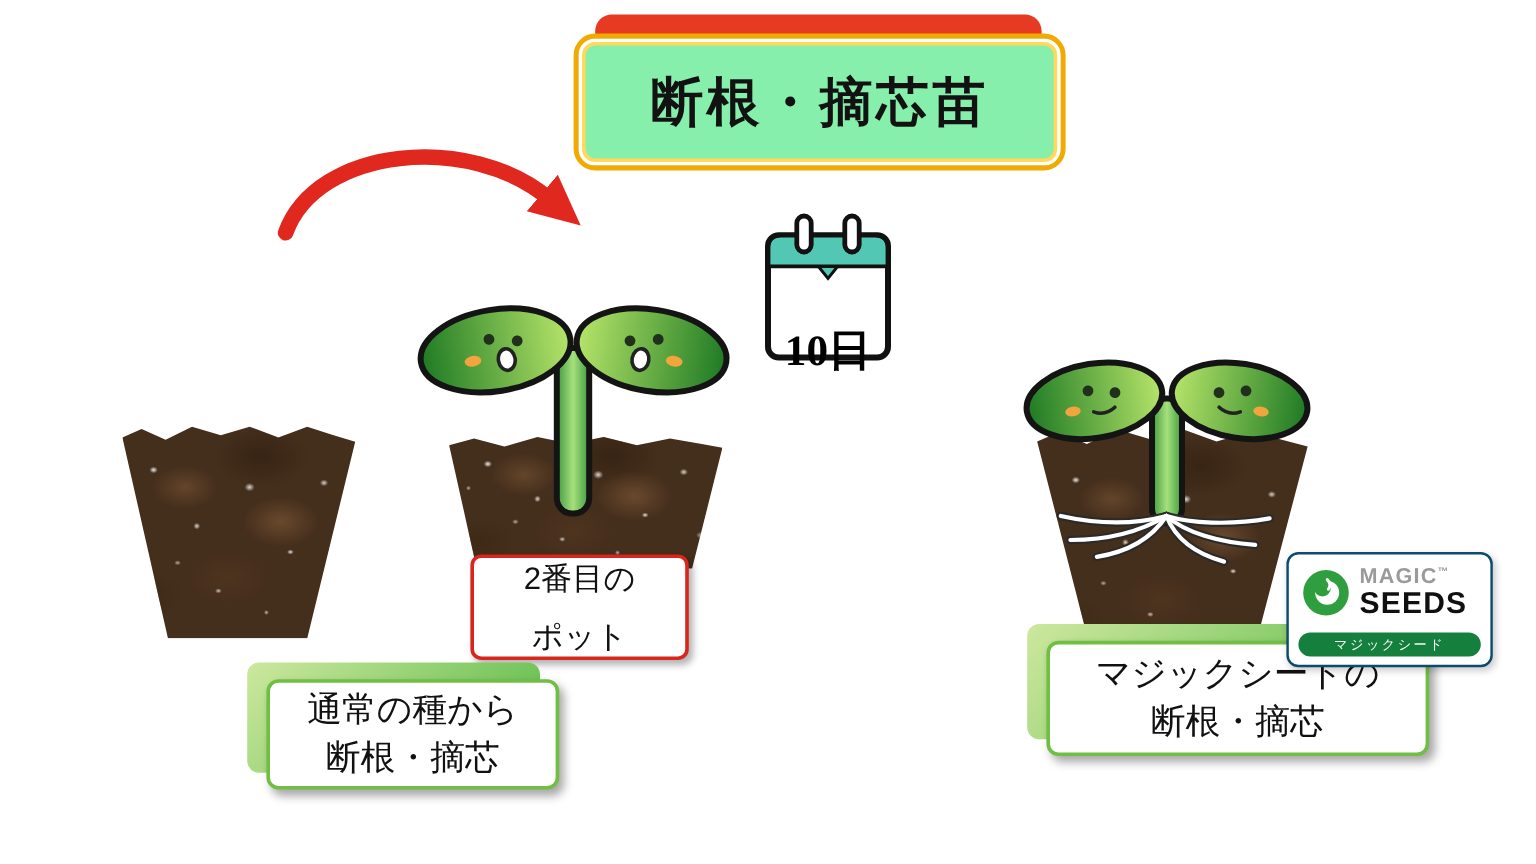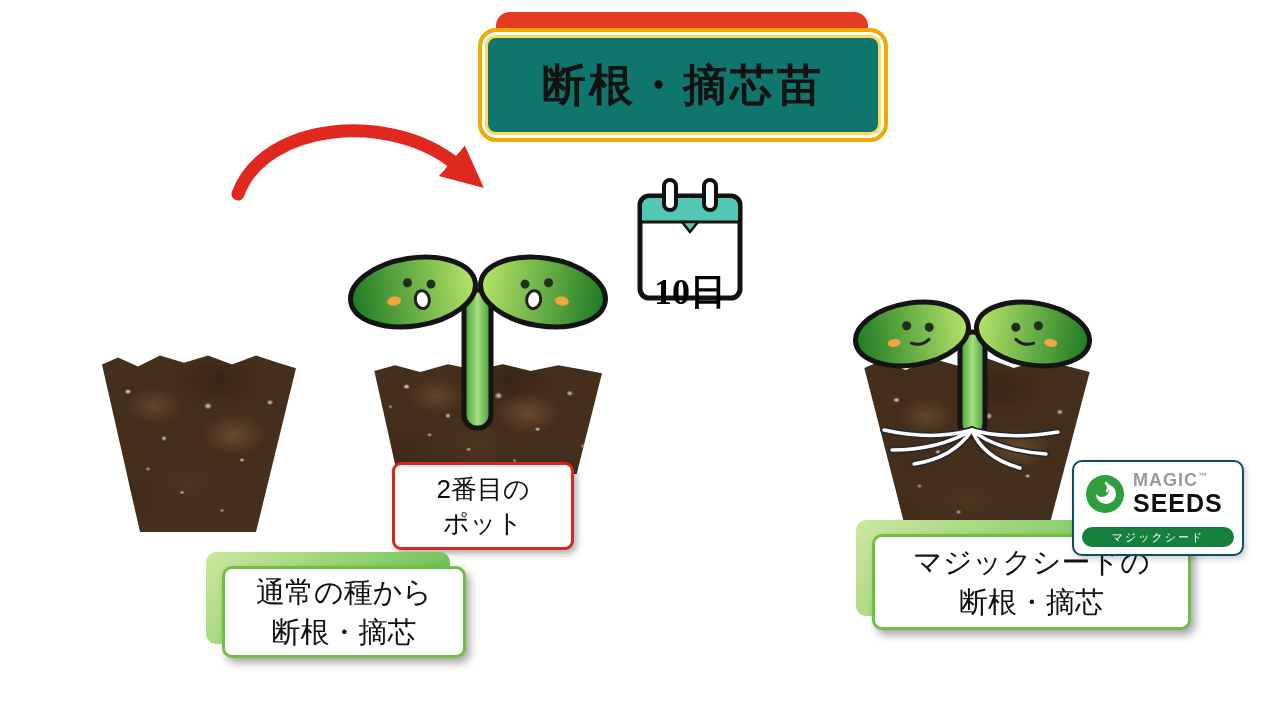--- a/index.html
+++ b/index.html
@@ -3,21 +3,21 @@
 <meta charset="utf-8">
 <style>
   html,body{margin:0;padding:0;background:#ffffff;}
   .slide{position:relative;width:1280px;height:720px;background:#fff;overflow:hidden;
          font-family:"Liberation Sans",sans-serif;color:#141414;}
 
   
   .title-back{position:absolute;left:496px;top:12px;width:372px;height:66px;
               background:#e73a22;border-radius:14px;}
   .title-front{position:absolute;left:478px;top:28px;width:402px;height:106px;
-               background:#0f766e;border:4px solid #f2a900;border-radius:18px;
+               background:#86efac;border:4px solid #f2a900;border-radius:18px;
                box-shadow:inset 0 0 0 3px #ffffff, inset 0 0 0 6px #ffd957;
                display:flex;align-items:center;justify-content:center;}
   .title-front span{font-size:44px;font-weight:bold;letter-spacing:3px;color:#121212;}
 
   
   .arrow-svg{position:absolute;left:222px;top:110px;}
   .calendar{position:absolute;left:634px;top:176px;width:112px;height:128px;}
   .calendar .days{position:absolute;left:0;top:56px;width:100%;text-align:center;
                   font-family:"Liberation Serif",serif;font-weight:bold;font-size:36px;color:#000;margin-top:36px;}
 
@@ -48,21 +48,21 @@
     clip-path:polygon(1% 8%,10% 3%,21% 9%,33% 2%,45% 7%,57% 2%,69% 8%,81% 3%,92% 7%,100% 10%,89% 100%,11% 100%);}
   .pot-right{left:862px;top:356px;width:230px;height:200px;
     clip-path:polygon(1% 6%,9% 2%,19% 7%,30% 1%,42% 5%,54% 1%,66% 6%,78% 2%,89% 5%,99% 8%,78% 100%,22% 100%);}
 
   .sprout-mid{position:absolute;left:342px;top:242px;}
   .sprout-right{position:absolute;left:852px;top:288px;}
 
   
   .red-tag{position:absolute;left:392px;top:462px;width:176px;height:82px;background:#fff;
            border:3px solid #d9261c;border-radius:9px;box-shadow:3px 4px 6px rgba(0,0,0,.3);
-           display:flex;flex-direction:column;align-items:center;justify-content:center;
+           display:flex;flex-direction:column;align-items:center;justify-content:space-between;
            font-size:26px;line-height:34px;color:#111;}
   .green-tag{position:absolute;}
   .green-tag .back{position:absolute;left:-16px;top:-14px;width:100%;height:100%;
            background:linear-gradient(135deg,#cde89e,#54b744);border-radius:10px;}
   .green-tag .front{position:relative;width:100%;height:100%;background:#fff;
            border:3px solid #70bf44;border-radius:10px;box-shadow:4px 5px 8px rgba(0,0,0,.35);
            display:flex;flex-direction:column;align-items:center;justify-content:center;
            font-size:29px;line-height:40px;color:#111;box-sizing:border-box;}
   .tag-left{left:222px;top:566px;width:244px;height:92px;}
   .tag-right{left:872px;top:534px;width:319px;height:96px;}

